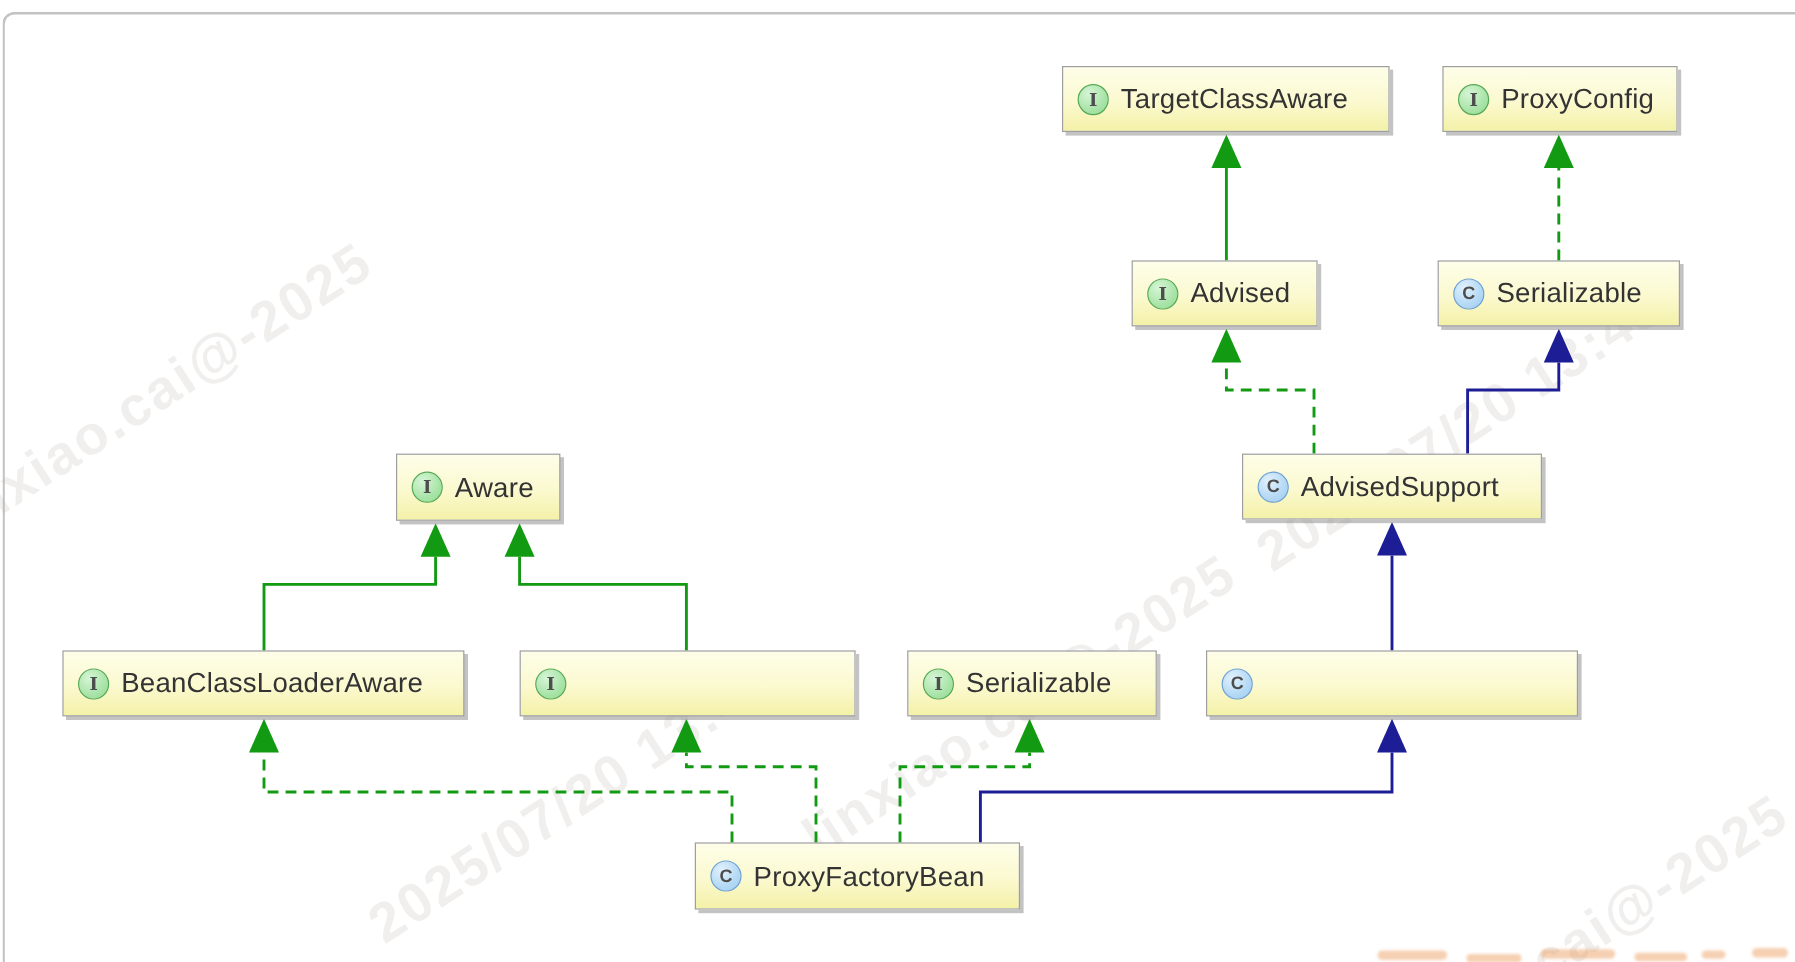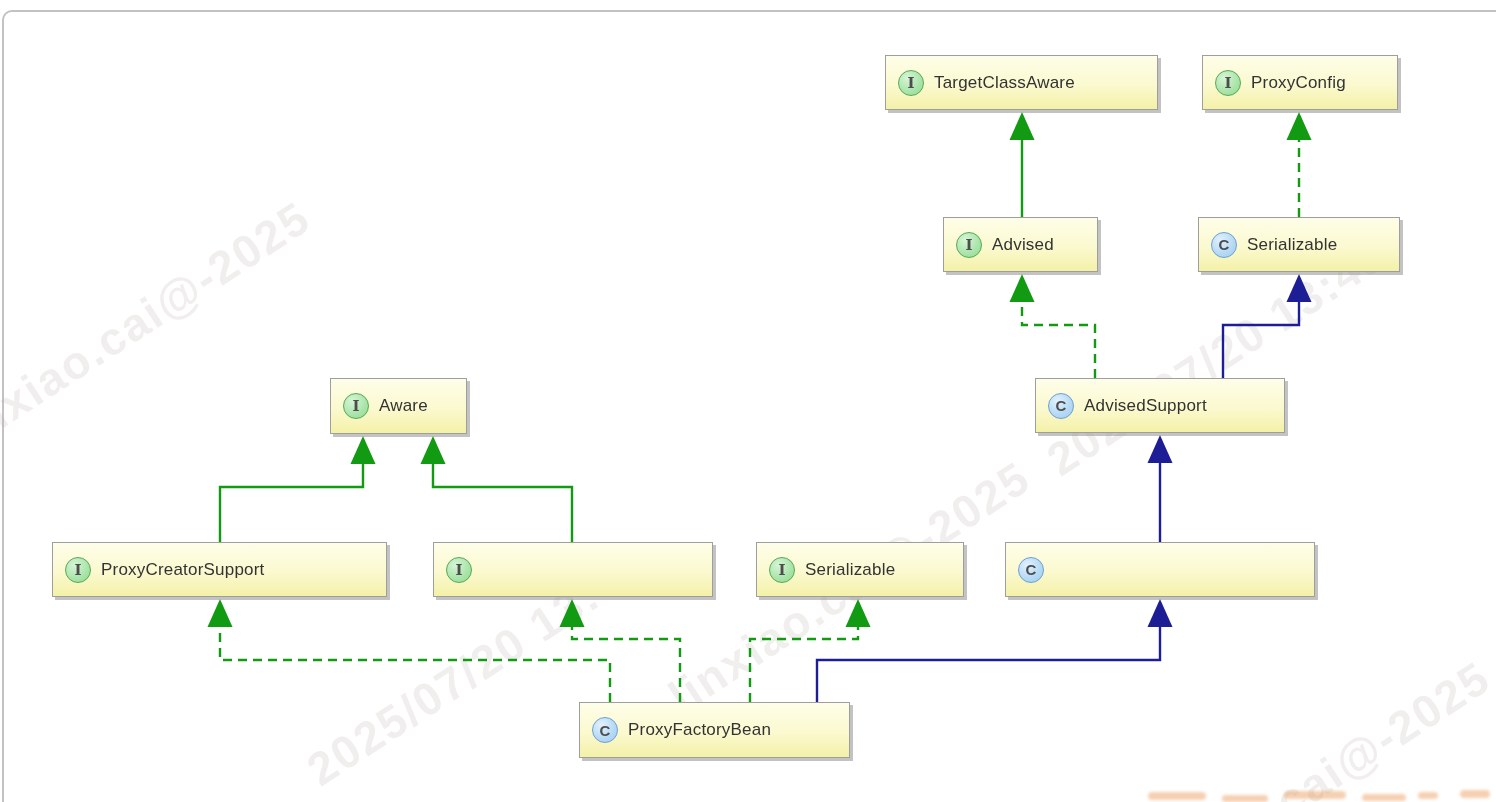--- a/index.html
+++ b/index.html
@@ -21,21 +21,21 @@
   #nodes{position:absolute;inset:0;z-index:3;}
   .node{
     position:absolute;display:flex;align-items:center;box-sizing:border-box;
     padding:0 12px;gap:10px;
     background:linear-gradient(180deg,#fefee9 0%,#fbf9cf 55%,#f4f1a8 100%);
     border:1px solid #9e9e9e;
     box-shadow:3px 3px 0 rgba(145,145,145,0.55);
     cursor:default;
   }
   .node-label{
-    font-size:17px;color:#333333;white-space:nowrap;letter-spacing:0.2px;
+    font-size:23px;color:#333333;white-space:nowrap;letter-spacing:0.2px;
   }
   .badge{
     width:26px;height:26px;border-radius:50%;flex:0 0 26px;
     display:flex;align-items:center;justify-content:center;
     font-size:15px;font-weight:bold;color:#4d4d4d;box-sizing:border-box;
   }
   .badge.interface{
     background:radial-gradient(circle at 35% 30%,#d6f5d6 0%,#a9e4a9 60%,#8fdc8f 100%);
     border:1px solid #55a855;
     font-family:"DejaVu Serif",serif;
@@ -138,21 +138,21 @@
     <div class="node" style="left: 330px; top: 378px; width: 137px; height: 56px;">
       <span class="badge interface">I</span>
       <span class="node-label">Aware</span>
     </div>
     <div class="node" style="left: 1035px; top: 378px; width: 250px; height: 55px;">
       <span class="badge class">C</span>
       <span class="node-label">AdvisedSupport</span>
     </div>
     <div class="node" style="left: 52px; top: 542px; width: 335px; height: 55px;">
       <span class="badge interface">I</span>
-      <span class="node-label">ProxyCreatorSupport</span>
+      <span class="node-label">BeanClassLoaderAware</span>
     </div>
     <div class="node" style="left: 433px; top: 542px; width: 280px; height: 55px;">
       <span class="badge interface">I</span>
     </div>
     <div class="node" style="left: 756px; top: 542px; width: 208px; height: 55px;">
       <span class="badge interface">I</span>
       <span class="node-label">Serializable</span>
     </div>
     <div class="node" style="left: 1005px; top: 542px; width: 310px; height: 55px;">
       <span class="badge class">C</span>

